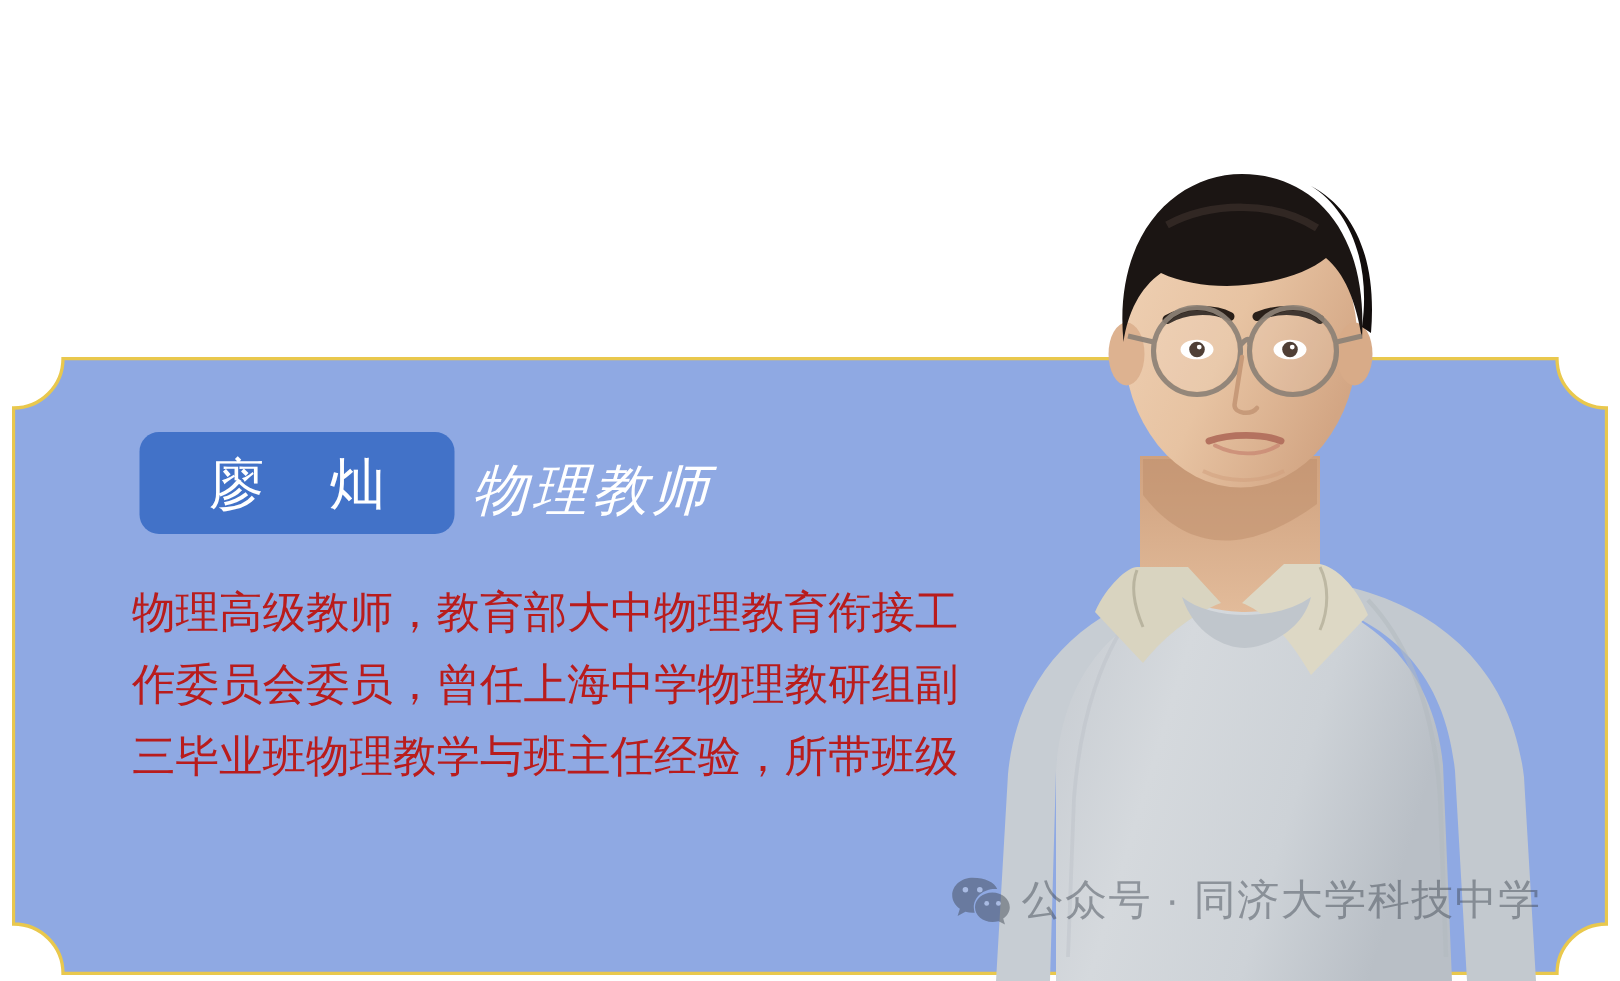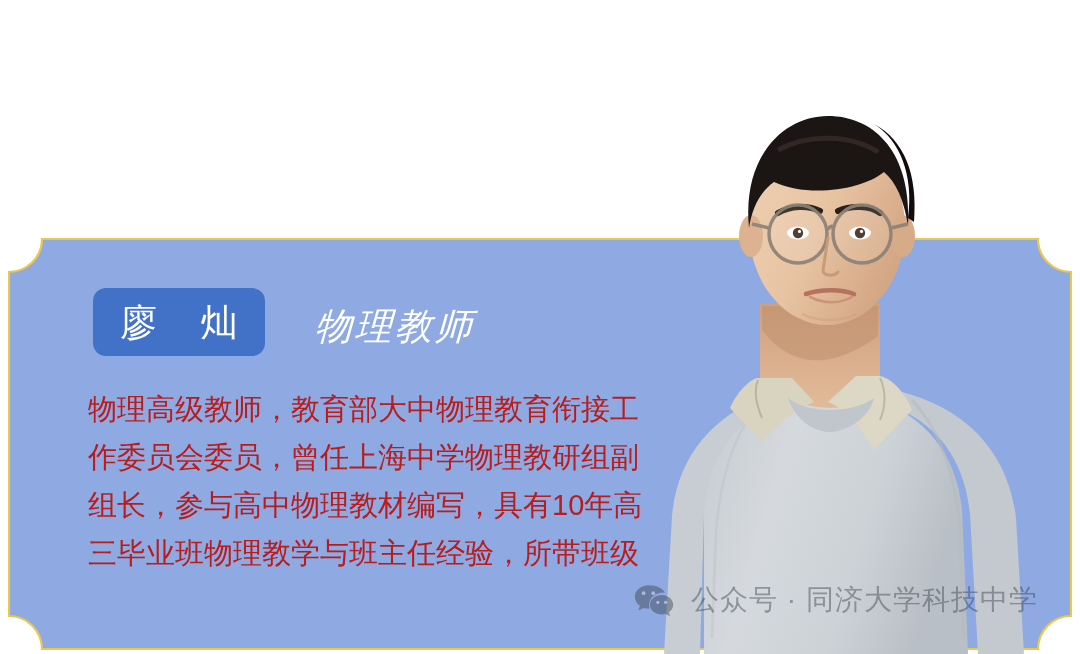--- a/index.html
+++ b/index.html
@@ -26,21 +26,21 @@
     left:612px;top:78px;
     width:470px;height:576px;
     pointer-events:none;
   }
   .portrait svg{display:block;width:470px;height:576px;}
 
   
   .name-badge{
     position:absolute;
     left:93px;top:288px;
-    width:172px;height:68px;
+    width:210px;height:68px;
     border-radius:13px;
     display:flex;align-items:center;justify-content:center;
     box-sizing:border-box;
   }
   .name-badge .name-text{
     font-family:"DejaVu Serif","Liberation Serif",serif;
     font-size:37px;
     letter-spacing:16px;
     text-indent:16px;
     color:#ffffff;
@@ -75,21 +75,21 @@
     line-height:48px;
     color:#b91c1c;
     white-space:nowrap;
     letter-spacing:0px;
   }
 
   
   .watermark{
     position:absolute;
     left:634px;top:583px;
-    display:flex;align-items:center;gap:17px;
+    display:flex;align-items:center;gap:7px;
     opacity:0.46;
   }
   .wm-icon{width:40px;height:34px;display:block;flex:0 0 auto;}
   .wm-text{
     font-family:"Liberation Sans","DejaVu Sans",sans-serif;
     font-size:28px;
     color:#3d4550;
     white-space:nowrap;
     letter-spacing:1px;
     line-height:1;
@@ -210,21 +210,20 @@
 
   <div class="name-badge" style="background:#4272C8;">
     <span class="name-text">廖   灿</span>
   </div>
 
   <div class="role-title">物理教师</div>
 
   <div class="bio">
     <div class="bio-line">物理高级教师，教育部大中物理教育衔接工</div>
     <div class="bio-line">作委员会委员，曾任上海中学物理教研组副</div>
-    <div class="bio-line">组长，参与高中物理教材编写，具有10年高</div>
     <div class="bio-line">三毕业班物理教学与班主任经验，所带班级</div>
   </div>
 
   <div class="watermark">
     <svg class="wm-icon" viewBox="0 0 40 34">
       <path d="M14.6 2.2 C6.9 2.2 0.8 7.4 0.8 13.8 C0.8 17.4 2.8 20.6 5.9 22.8
                L4.4 27.6 L9.6 24.9 C11.2 25.3 12.9 25.5 14.6 25.5
                C15.0 25.5 15.4 25.5 15.8 25.5 C15.4 24.3 15.2 23.1 15.2 21.8
                C15.2 15.0 21.6 9.6 29.3 9.6 C29.8 9.6 30.3 9.6 30.8 9.7
                C29.3 5.4 22.6 2.2 14.6 2.2 Z" fill="#3d4550"></path>

